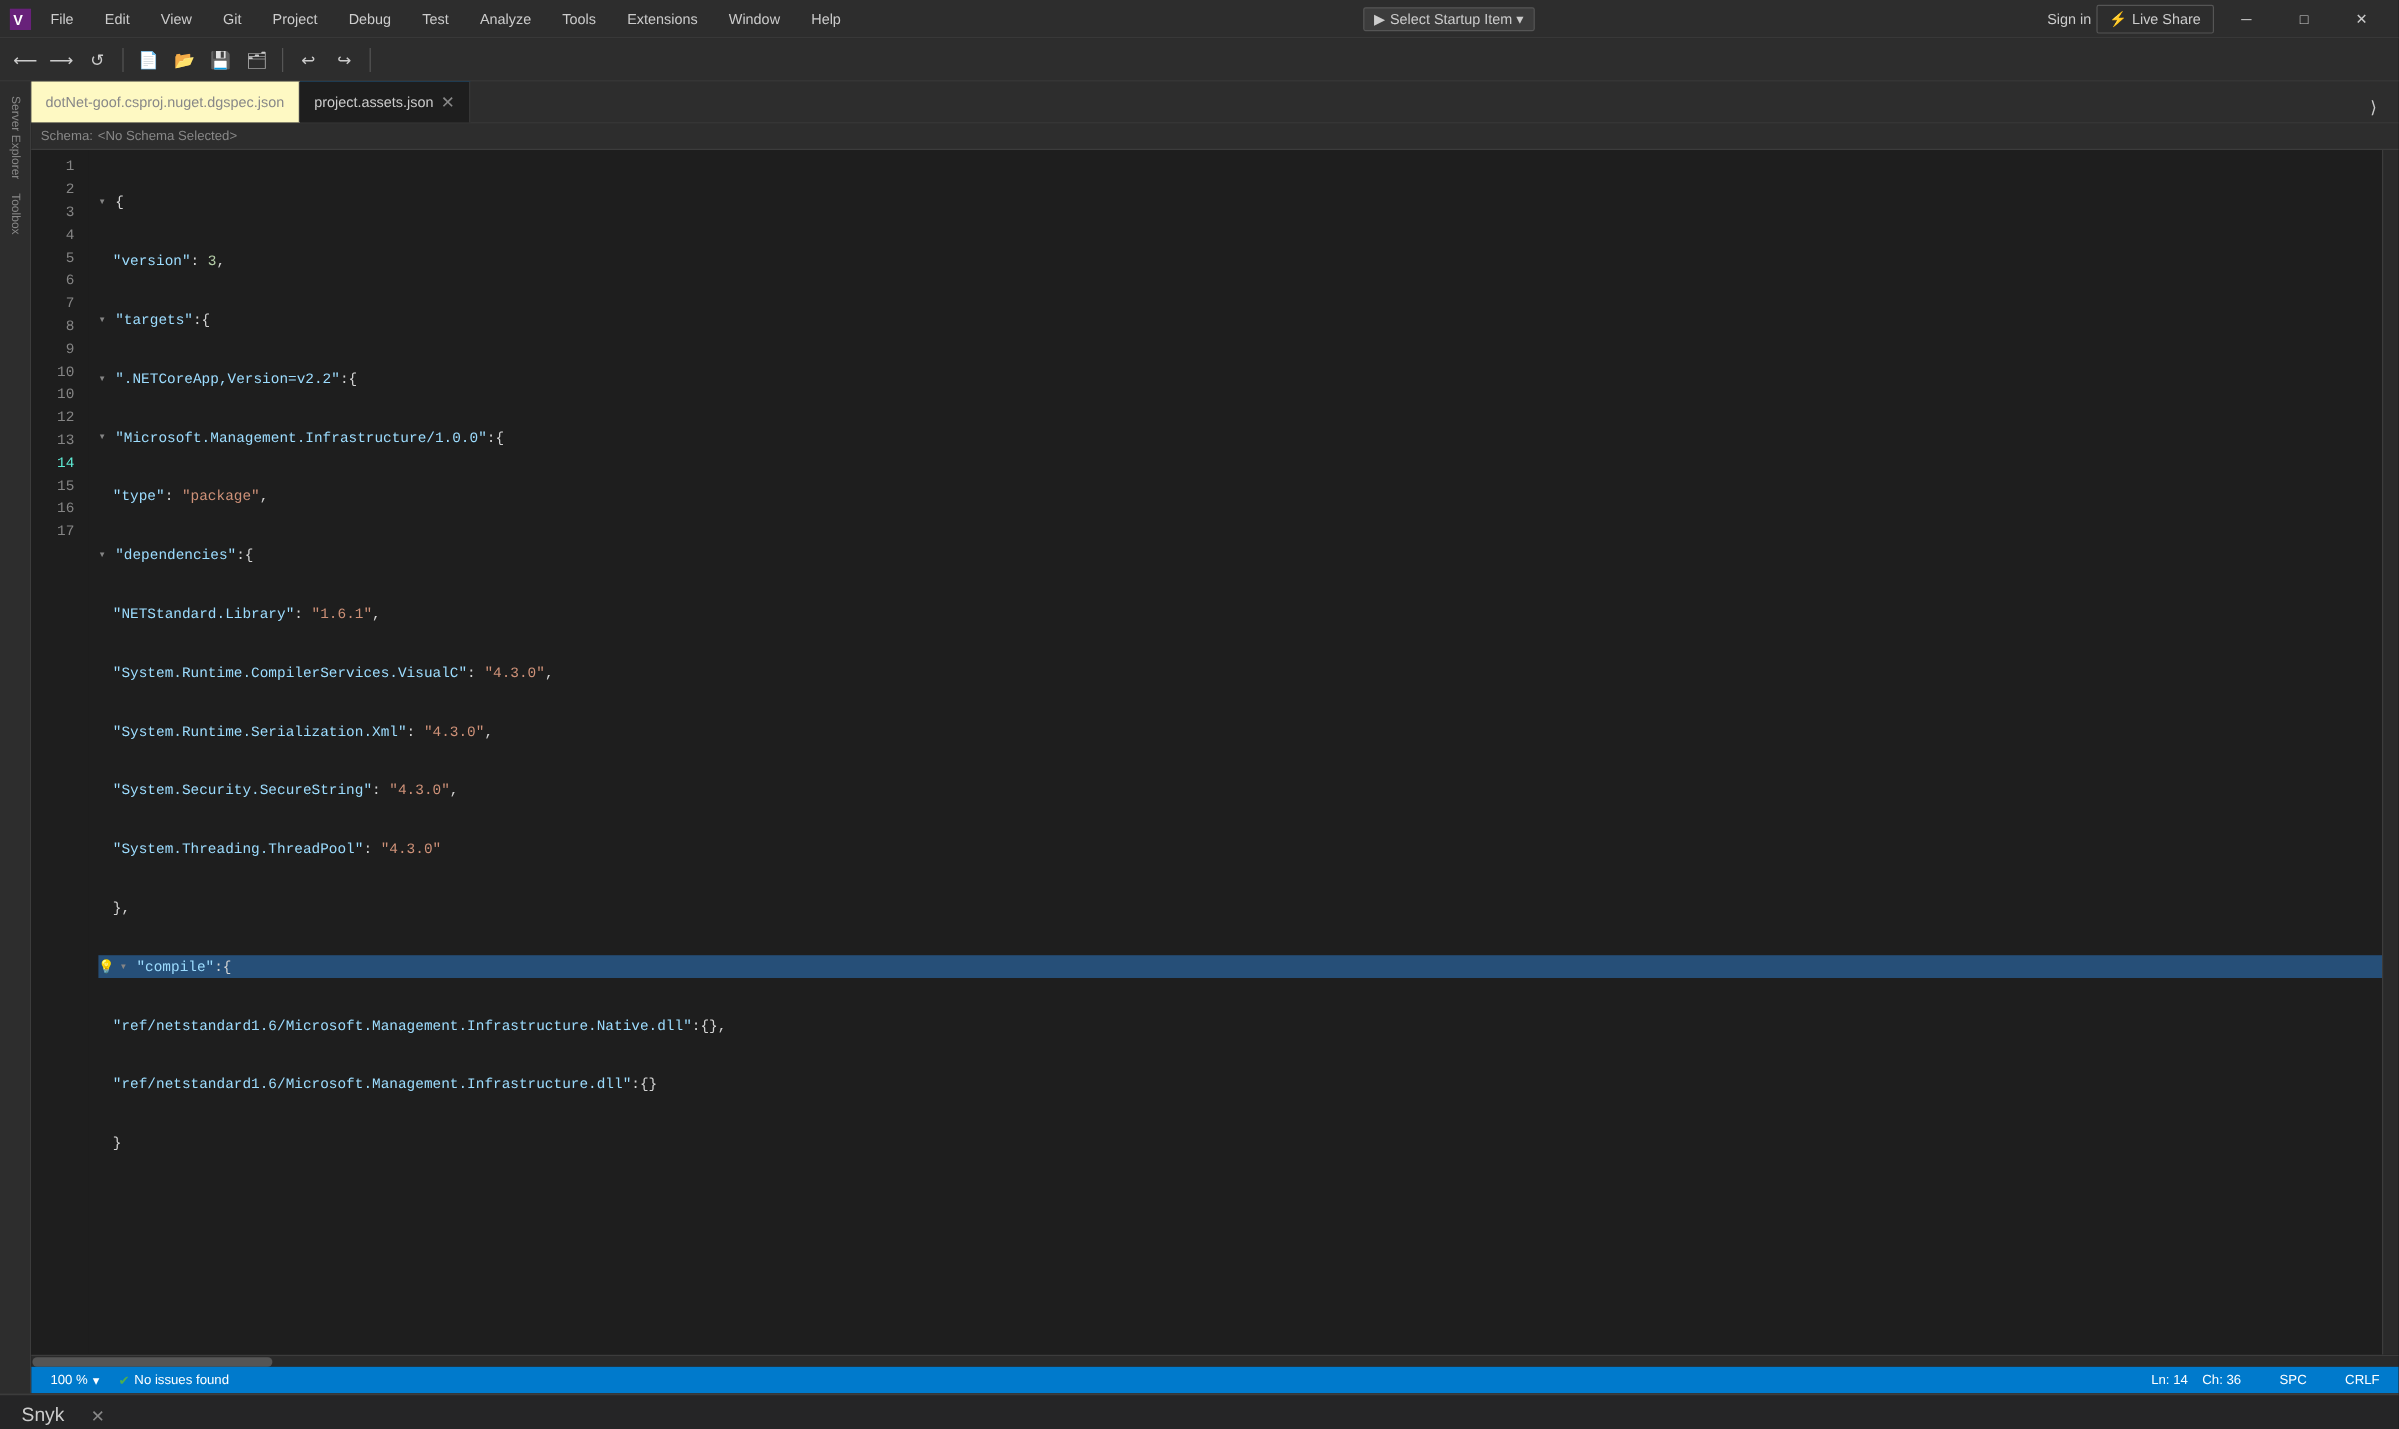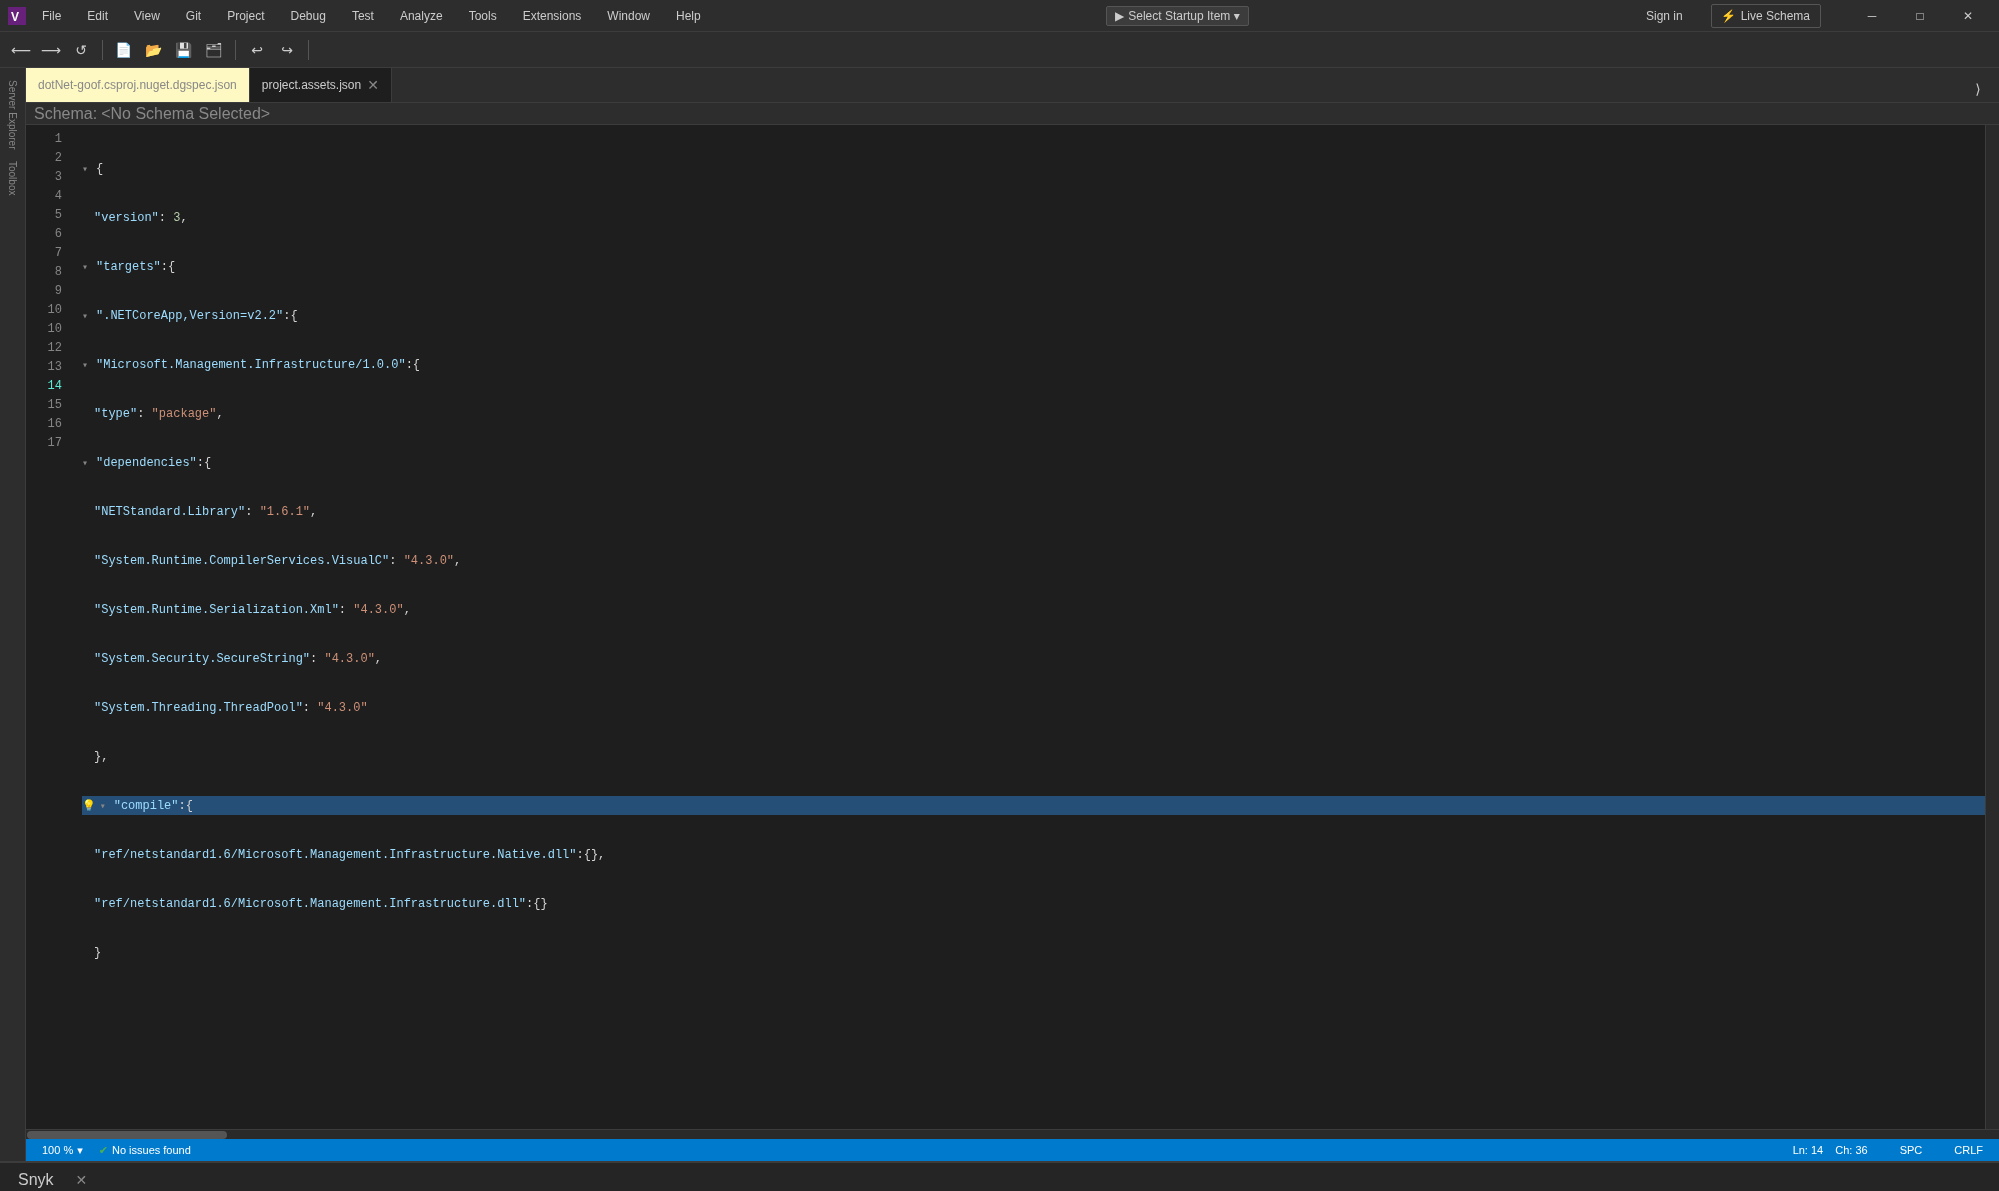--- a/index.html
+++ b/index.html
@@ -41,21 +41,21 @@
     .title-bar-center {
       display: flex;
       align-items: center;
       gap: 8px;
       flex: 1;
       justify-content: center;
     }
     .title-bar-right {
       display: flex;
       align-items: center;
-      gap: 28px;
+      gap: 4px;
     }
     .sign-in { font-size: 12px; color: #ccc; }
     .window-controls { display: flex; gap: 2px; }
     .win-btn {
       width: 46px; height: 32px;
       display: flex; align-items: center; justify-content: center;
       cursor: pointer; font-size: 12px; color: #ccc;
     }
 
     
@@ -152,21 +152,21 @@
       font-size: 14px; color: #888; cursor: pointer;
     }
 
     
     .schema-bar {
       height: 22px;
       background: #2d2d2d;
       display: flex;
       align-items: center;
       padding: 0 8px;
-      font-size: 16px;
+      font-size: 11px;
       color: #888;
       border-bottom: 1px solid #3c3c3c;
     }
 
     
     .code-editor {
       flex: 1;
       background: #1e1e1e;
       overflow-y: auto;
       display: flex;
@@ -314,21 +314,21 @@
 
     <div class="startup-item">
       <span>▶</span>
       <span>Select Startup Item  ▾</span>
     </div>
   </div>
   <div class="title-bar-right">
     <span class="sign-in">Sign in</span>
     <div class="live-share-btn">
       <span>⚡</span>
-      <span>Live Schema</span>
+      <span>Live Share</span>
     </div>
     <div class="window-controls">
       <div class="win-btn">─</div>
       <div class="win-btn">□</div>
       <div class="win-btn close">✕</div>
     </div>
   </div>
 </div>
 
 <div class="toolbar">

